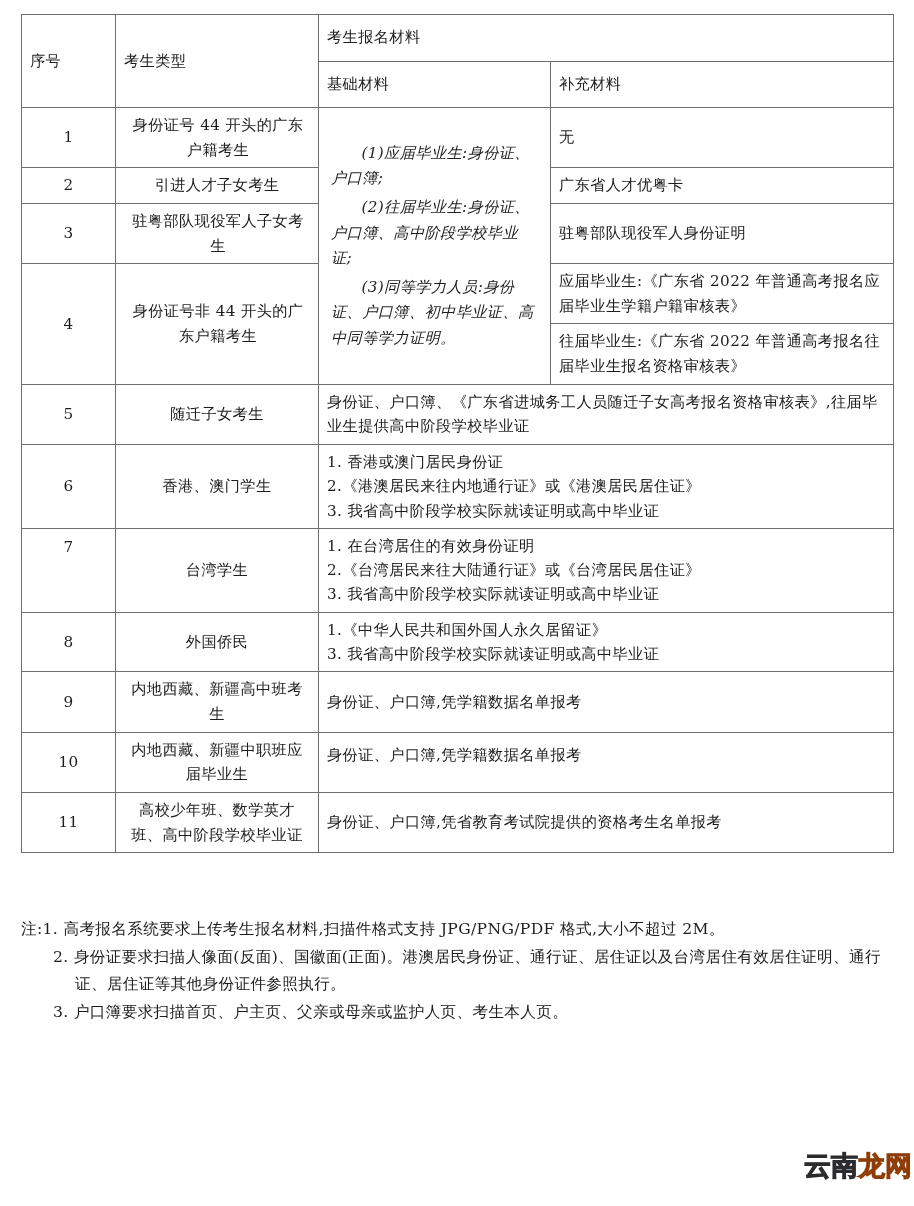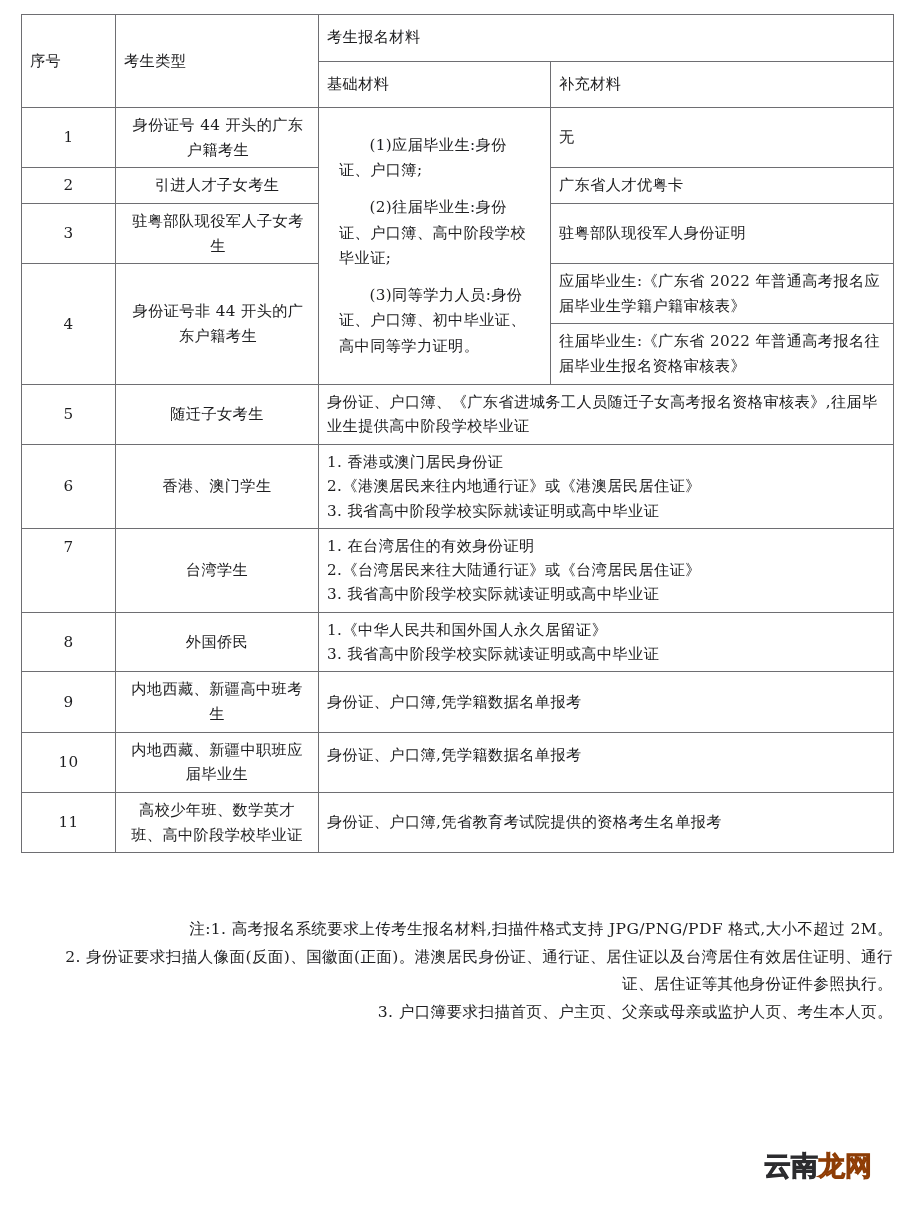--- a/index.html
+++ b/index.html
@@ -80,43 +80,43 @@
   }
 
   .cell-body {
     text-align: left;
     vertical-align: middle;
   }
   .cell-body.topal { vertical-align: top; padding-top: 10px; }
 
   .para {
     text-indent: 2em;
-    margin: 12px;
+    margin: 4px;
     line-height: 1.66;
+    font-style: italic;
   }
   .listline {
     text-indent: 0;
     margin: 0;
     line-height: 1.60;
   }
 
   
   .notes {
     position: absolute;
     left: 21px;
     top: 916px;
     width: 872px;
     font-size: 15.6px;
     line-height: 1.74;
     letter-spacing: 0.35px;
     color: #1d1d1f;
   }
   .note {
     margin: 0 0 1px 0;
-    text-align: right;
   }
   
   .note.hang {
     padding-left: 54px;
     text-indent: -22px;
   }
   .note.hang-first {
     padding-left: 54px;
     text-indent: -54px;
   }
@@ -126,21 +126,21 @@
     text-indent: 36px;
   }
   .note.hang-deep {
     padding-left: 70px;
     text-indent: -36px;
   }
 
   
   .watermark {
     position: absolute;
-    left: 764px;
+    left: 804px;
     top: 1152px;
     font-family: "DejaVu Sans", "Liberation Sans", sans-serif;
     font-size: 27px;
     font-weight: bold;
     letter-spacing: 0px;
     white-space: nowrap;
     line-height: 1;
   }
   .wm-a {
     color: #58585c;

